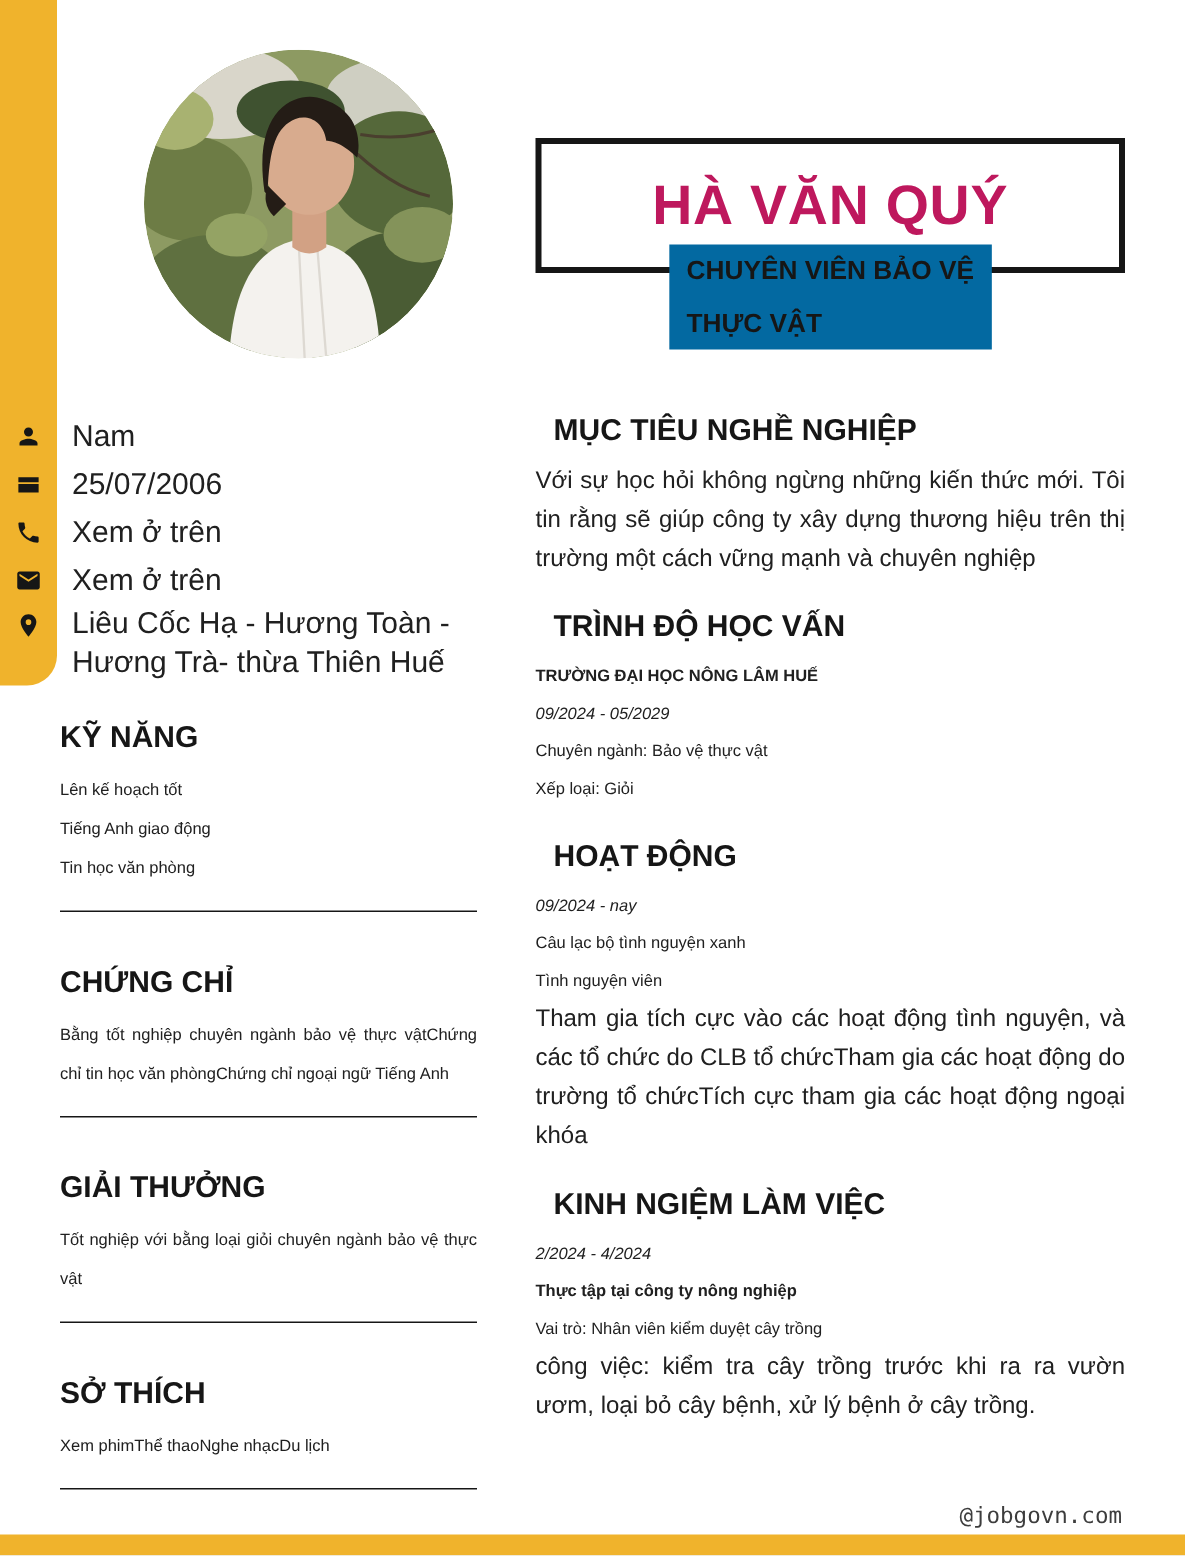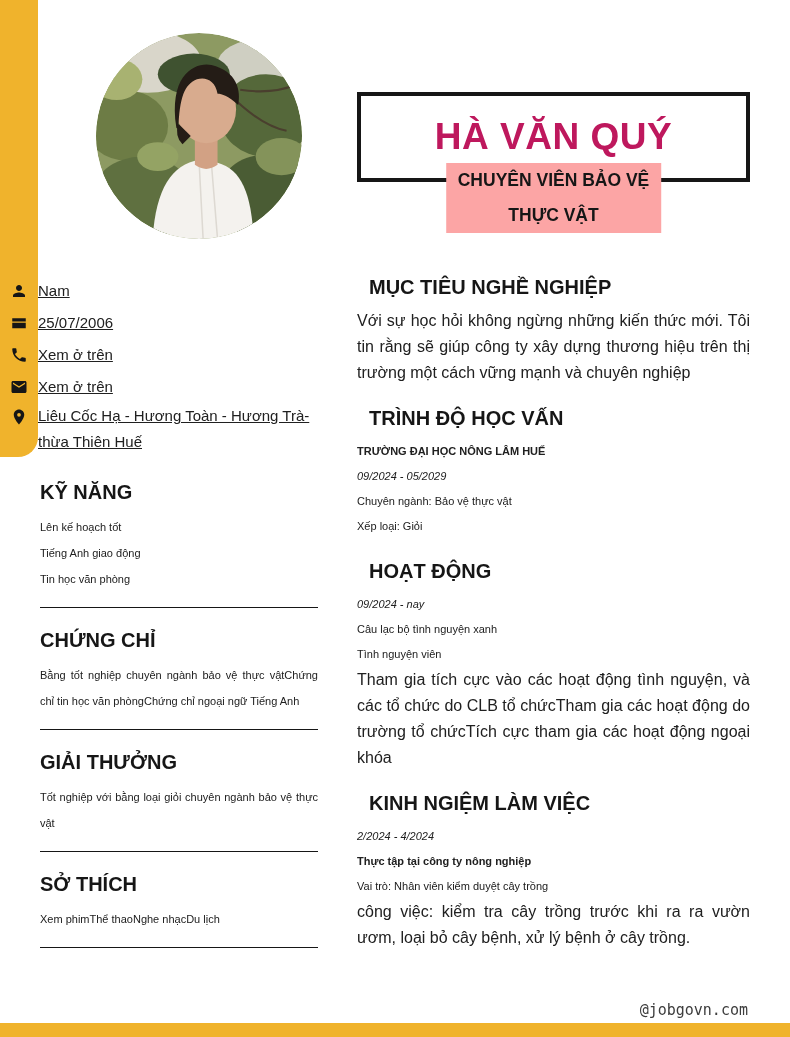--- a/index.html
+++ b/index.html
@@ -16,33 +16,33 @@
   .photo svg{display:block;width:100%;height:100%;}
   
   .title-box{
     position:absolute;left:357px;top:92px;width:393px;height:90px;
     border:4px solid #161616;box-sizing:border-box;
     display:flex;align-items:center;justify-content:center;
   }
   .title-box h1{margin:0;font-size:37px;font-weight:bold;letter-spacing:.5px;color:#be185d;white-space:nowrap;}
   .subtitle{
     position:absolute;top:67px;left:50%;transform:translateX(-50%);
-    background:#fca5a5;padding:0 12px;width:max-content;
-    font-size:17.5px;font-weight:bold;line-height:35px;text-align:center;color:#161616;
+    background:#0369a1;padding:0 12px;width:max-content;
+    font-size:17.5px;font-weight:bold;line-height:35px;text-align:left;color:#161616;
   }
   
   .left-col{position:absolute;left:0;top:275px;width:318px;}
   .contact-row{display:flex;align-items:center;min-height:32px;}
   .contact-row.top-align{align-items:flex-start;}
   .icon-cell{width:38px;flex:none;display:flex;justify-content:center;}
   .contact-row.top-align .icon-cell{padding-top:5px;}
   .icon-cell svg{width:18px;height:18px;fill:#161616;}
-  .contact-value{margin-left:0;font-size:15px;line-height:26px;text-decoration:underline;}
+  .contact-value{margin-left:10px;font-size:20px;line-height:26px;}
   .left-section{margin:26px 0 0 40px;width:278px;}
-  .left-section + .left-section{margin-top:21px;}
+  .left-section + .left-section{margin-top:36px;}
   h2.sec{margin:0 0 10px;font-size:20px;font-weight:bold;color:#161616;line-height:1.15;}
   .skill-line{font-size:11px;line-height:26px;}
   p.body{margin:0;font-size:11px;line-height:26px;text-align:justify;}
   .divider{border:none;border-top:1px solid #161616;margin:15px 0 0;}
   
   .right-col{position:absolute;left:357px;top:276px;width:393px;}
   .r-section + .r-section{margin-top:21px;}
   .right-col h2.sec{margin:0 12px 9px;}
   .line{font-size:11px;line-height:25px;}
   .period{font-style:italic;}

